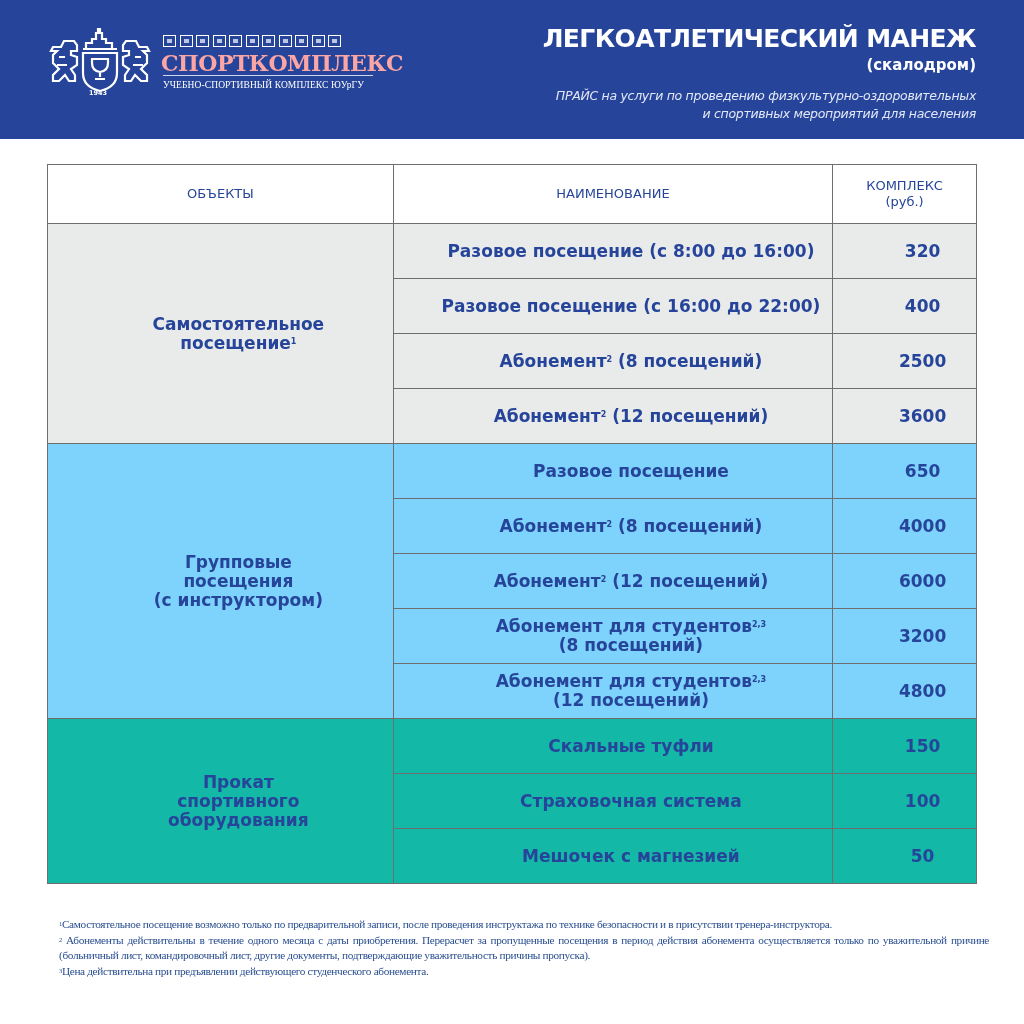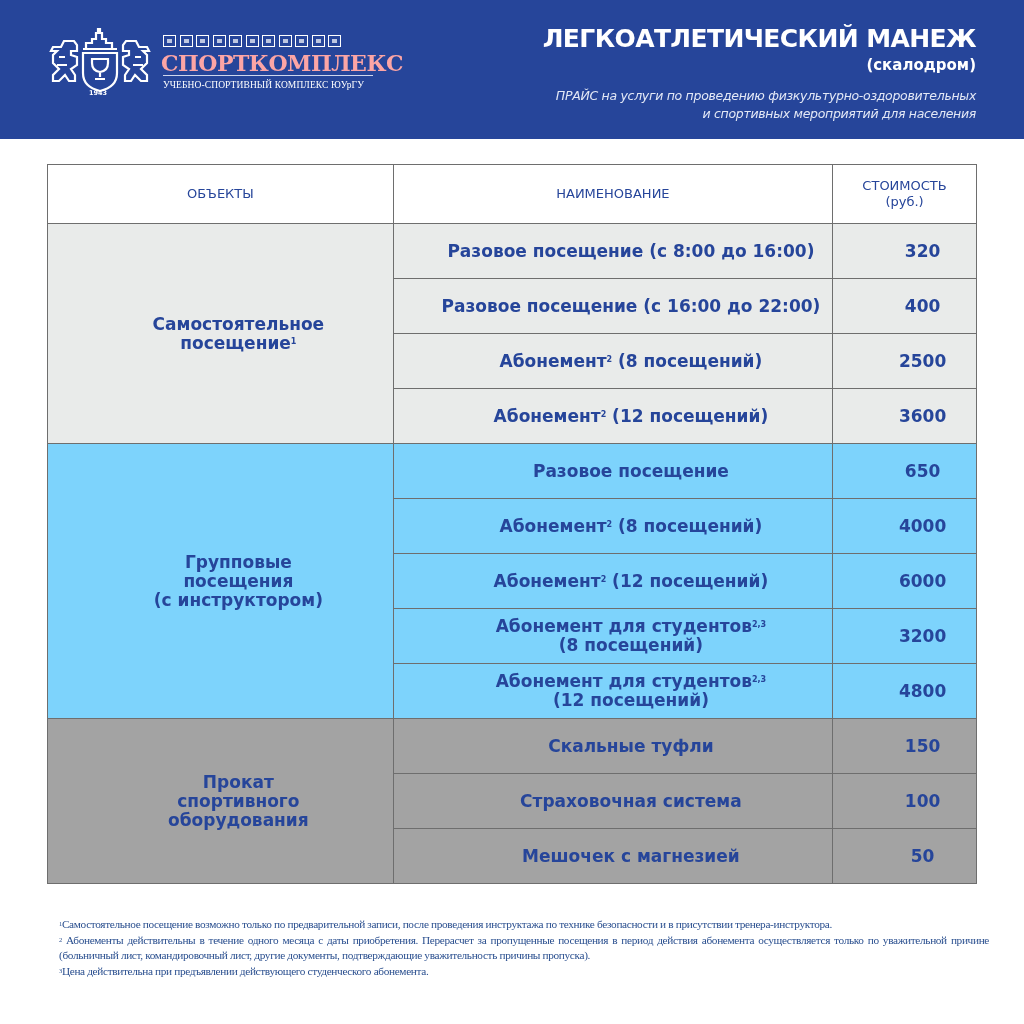--- a/index.html
+++ b/index.html
@@ -22,21 +22,21 @@
 
   table.price { position: absolute; left: 47px; top: 164px; width: 930px; border-collapse: collapse; }
   table.price td, table.price th { border: 1.5px solid #6e6e6e; text-align: center; vertical-align: middle; }
   table.price th { height: 59px; font-weight: normal; font-size: 13px; color: #26459a; line-height: 16px; background: #fff; }
   .col-obj { width: 346px; }
   .col-name { width: 440px; }
   .col-cost { width: 144px; }
   table.price td { height: 55px; font-weight: bold; font-size: 17px; color: #26459a; line-height: 19px; padding-left: 36px; }
   .grp-a td { background: #e9ebea; }
   .grp-b td { background: #7dd3fc; }
-  .grp-c td { background: #a3a3a3; }
+  .grp-c td { background: #14b8a6; }
   td.obj { font-size: 17px; line-height: 19px; margin-top: 16px; }
   sup { font-size: 8px; vertical-align: top; position: relative; top: -2px; }
 
   .notes { position: absolute; left: 59px; top: 898px; width: 930px; font-family: Liberation Serif, serif; font-size: 11.3px; line-height: 15.6px; color: #2a4f8f; text-align: justify; letter-spacing: -0.35px; margin-top: 19px; }
   .notes p { margin: 0; }
   .notes sup { font-size: 6.5px; top: -1px; }
 </style>
 </head>
 <body>
 
@@ -81,21 +81,21 @@
     <div>и спортивных мероприятий для населения</div>
   </div>
 </div>
 
 <table class="price">
   <thead>
     <tr>
       <th class="col-obj">ОБЪЕКТЫ</th>
       <th class="col-name">НАИМЕНОВАНИЕ</th>
       <th class="col-cost">
-        <div>СТОИМОСТЬ</div>
+        <div>КОМПЛЕКС</div>
         <div>(руб.)</div>
       </th>
     </tr>
   </thead>
   <tbody class="grp-a">
     <tr>
       <td class="obj" rowspan="4">
         <div>Самостоятельное</div>
         <div><span>посещение</span><sup>1</sup></div>
       </td>

